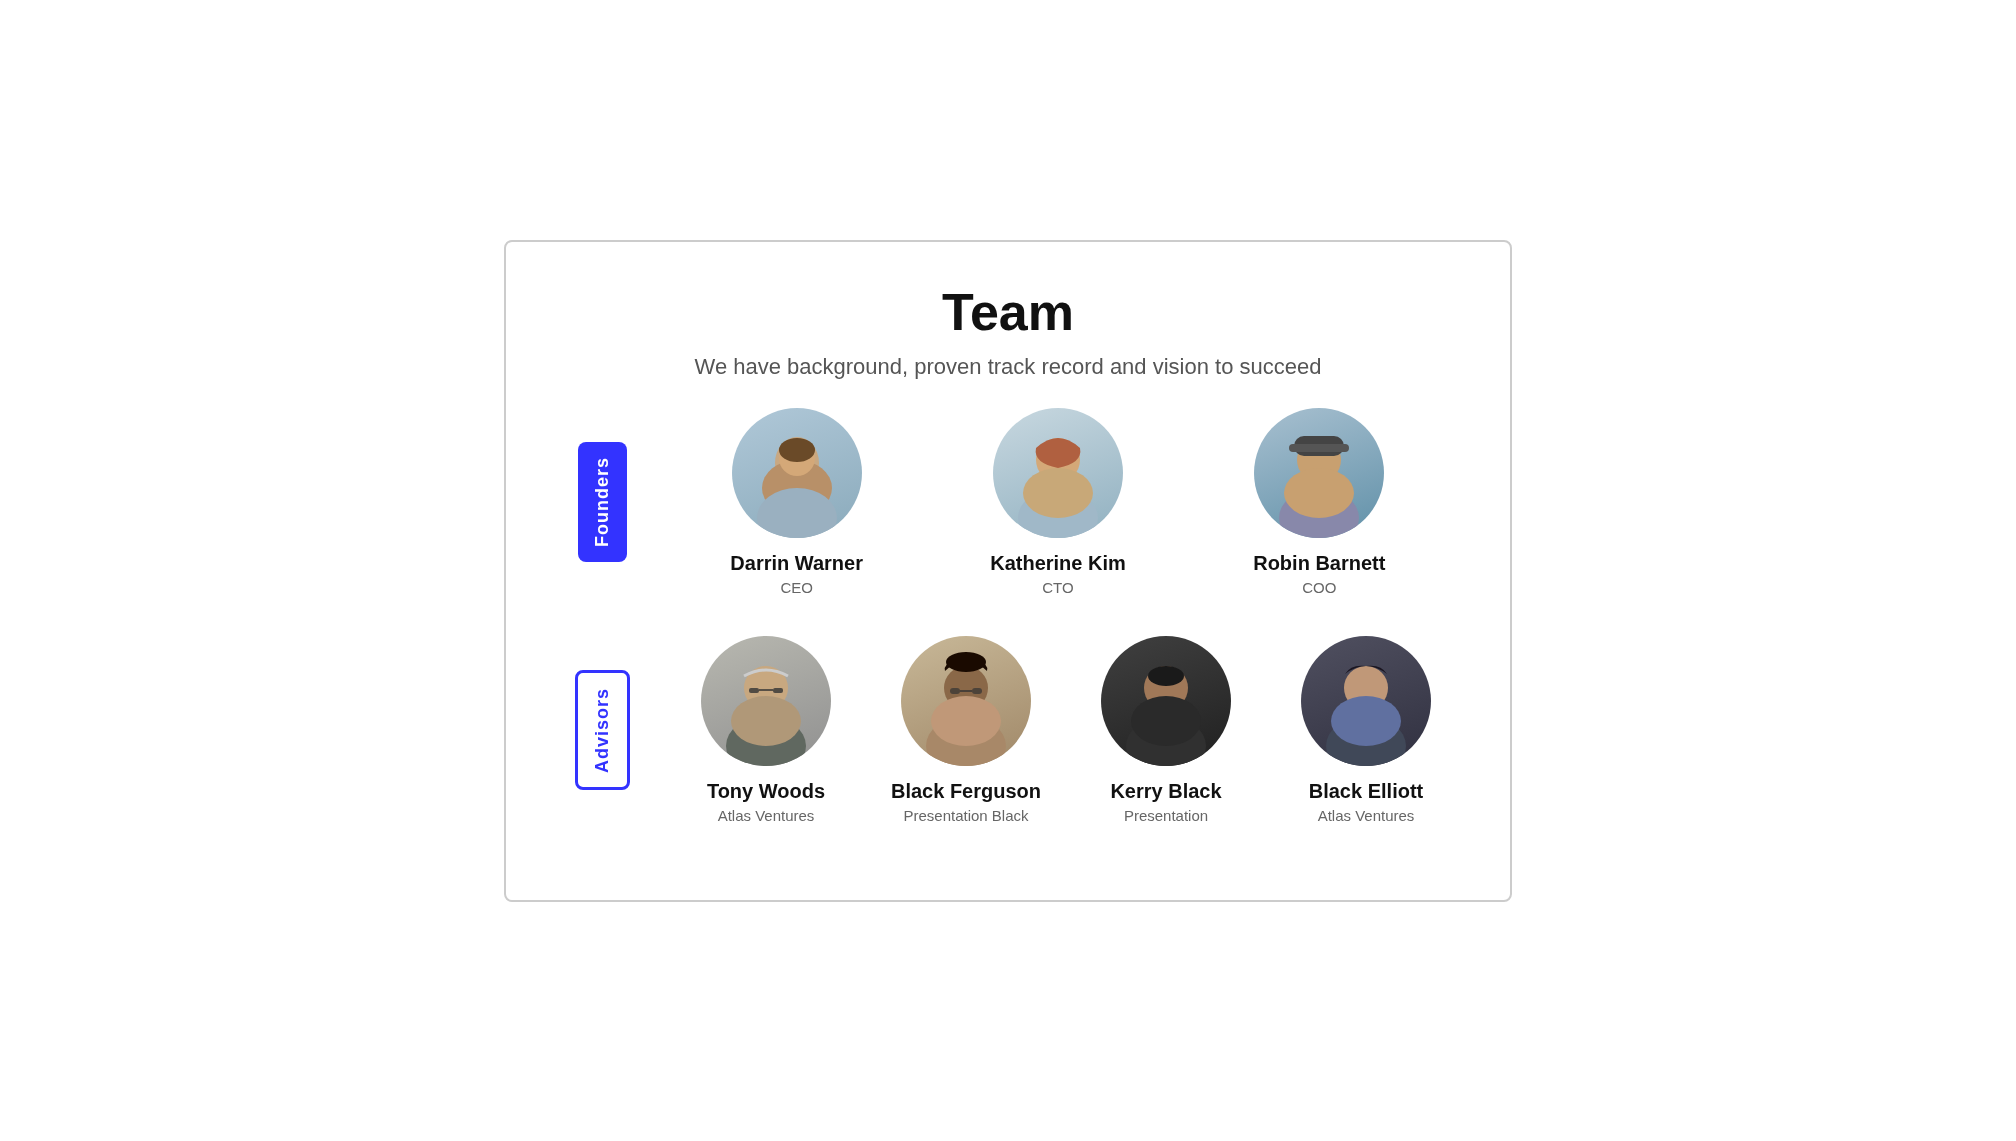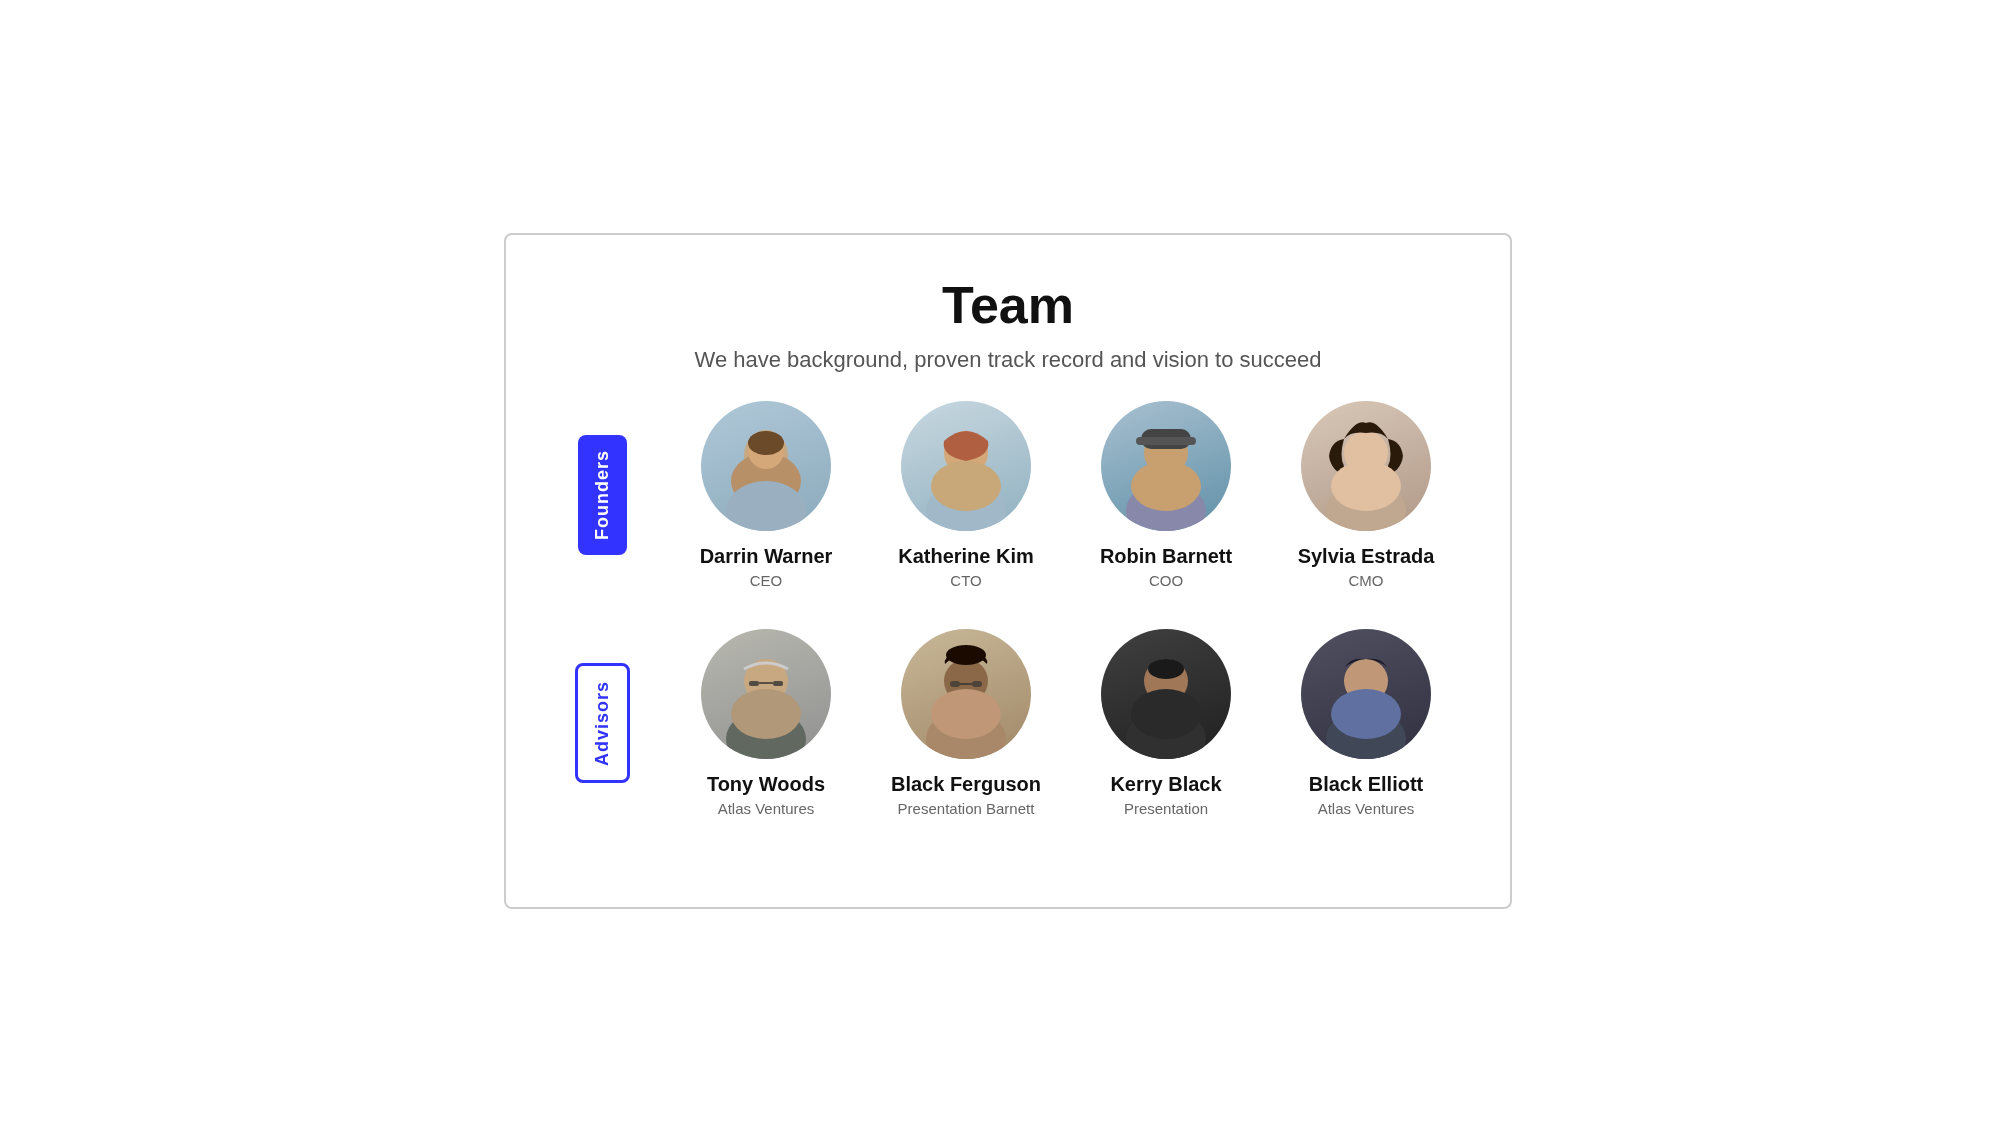--- a/index.html
+++ b/index.html
@@ -13,21 +13,21 @@
       min-height: 100vh;
       padding: 20px;
     }
 
     .slide {
       width: 1008px;
       min-height: 570px;
       background: #fff;
       border: 2px solid #ccc;
       border-radius: 8px;
-      padding: 40px 60px 50px;
+      padding: 40px 60px 36px;
       display: flex;
       flex-direction: column;
       align-items: center;
     }
 
     .page-title {
       font-size: 52px;
       font-weight: 900;
       color: #111;
       margin-bottom: 12px;
@@ -200,34 +200,20 @@
             <circle cx="65" cy="52" r="22" fill="#c8a070"></circle>
             <rect x="40" y="28" width="50" height="20" rx="10" fill="#444"></rect>
             <rect x="35" y="36" width="60" height="8" rx="4" fill="#555"></rect>
             <ellipse cx="65" cy="85" rx="35" ry="25" fill="#c8a070"></ellipse>
           </svg>
         </div>
         <div class="member-name">Robin Barnett</div>
         <div class="member-role">COO</div>
       </div>
 
-      <div class="team-member">
-        <div class="avatar av-sylvia">
-          <svg viewBox="0 0 130 130" xmlns="http://www.w3.org/2000/svg">
-            <ellipse cx="65" cy="110" rx="40" ry="30" fill="#c0a890"></ellipse>
-            <circle cx="65" cy="52" r="22" fill="#e0c0a0"></circle>
-            <path d="M43,38 Q55,18 65,22 Q75,18 87,38 Q80,30 65,32 Q50,30 43,38Z" fill="#2a1a0a"></path>
-            <path d="M43,38 Q38,55 43,65 Q40,70 45,75 Q30,70 28,55 Q30,40 43,38Z" fill="#2a1a0a"></path>
-            <path d="M87,38 Q92,55 87,65 Q90,70 85,75 Q100,70 102,55 Q100,40 87,38Z" fill="#2a1a0a"></path>
-            <ellipse cx="65" cy="85" rx="35" ry="25" fill="#e0c0a0"></ellipse>
-          </svg>
-        </div>
-        <div class="member-name">Sylvia Estrada</div>
-        <div class="member-role">CMO</div>
-      </div>
 
     </div>
   </div>
 
   <div class="section">
     <div class="section-label-wrapper">
       <div class="section-label-advisors">Advisors</div>
     </div>
     <div class="team-grid">
 
@@ -254,21 +240,21 @@
             <circle cx="65" cy="52" r="22" fill="#8a6848"></circle>
             <path d="M44,35 Q65,15 86,35 Q88,28 75,22 Q65,18 55,22 Q42,28 44,35Z" fill="#1a0a00"></path>
             <ellipse cx="65" cy="26" rx="20" ry="10" fill="#1a0a00"></ellipse>
             <rect x="49" y="52" width="10" height="6" rx="3" fill="#333" opacity="0.7"></rect>
             <rect x="71" y="52" width="10" height="6" rx="3" fill="#333" opacity="0.7"></rect>
             <line x1="59" y1="55" x2="71" y2="55" stroke="#333" stroke-width="1.5"></line>
             <ellipse cx="65" cy="85" rx="35" ry="25" fill="#c09878"></ellipse>
           </svg>
         </div>
         <div class="member-name">Black Ferguson</div>
-        <div class="member-role">Presentation Barnett</div>
+        <div class="member-role">Presentation Black</div>
       </div>
 
       <div class="team-member">
         <div class="avatar av-kerry">
           <svg viewBox="0 0 130 130" xmlns="http://www.w3.org/2000/svg">
             <ellipse cx="65" cy="110" rx="40" ry="30" fill="#303030"></ellipse>
             <circle cx="65" cy="52" r="22" fill="#a07858"></circle>
             <ellipse cx="65" cy="40" rx="18" ry="10" fill="#1a1a1a"></ellipse>
             <ellipse cx="65" cy="85" rx="35" ry="25" fill="#2a2a2a"></ellipse>
           </svg>

